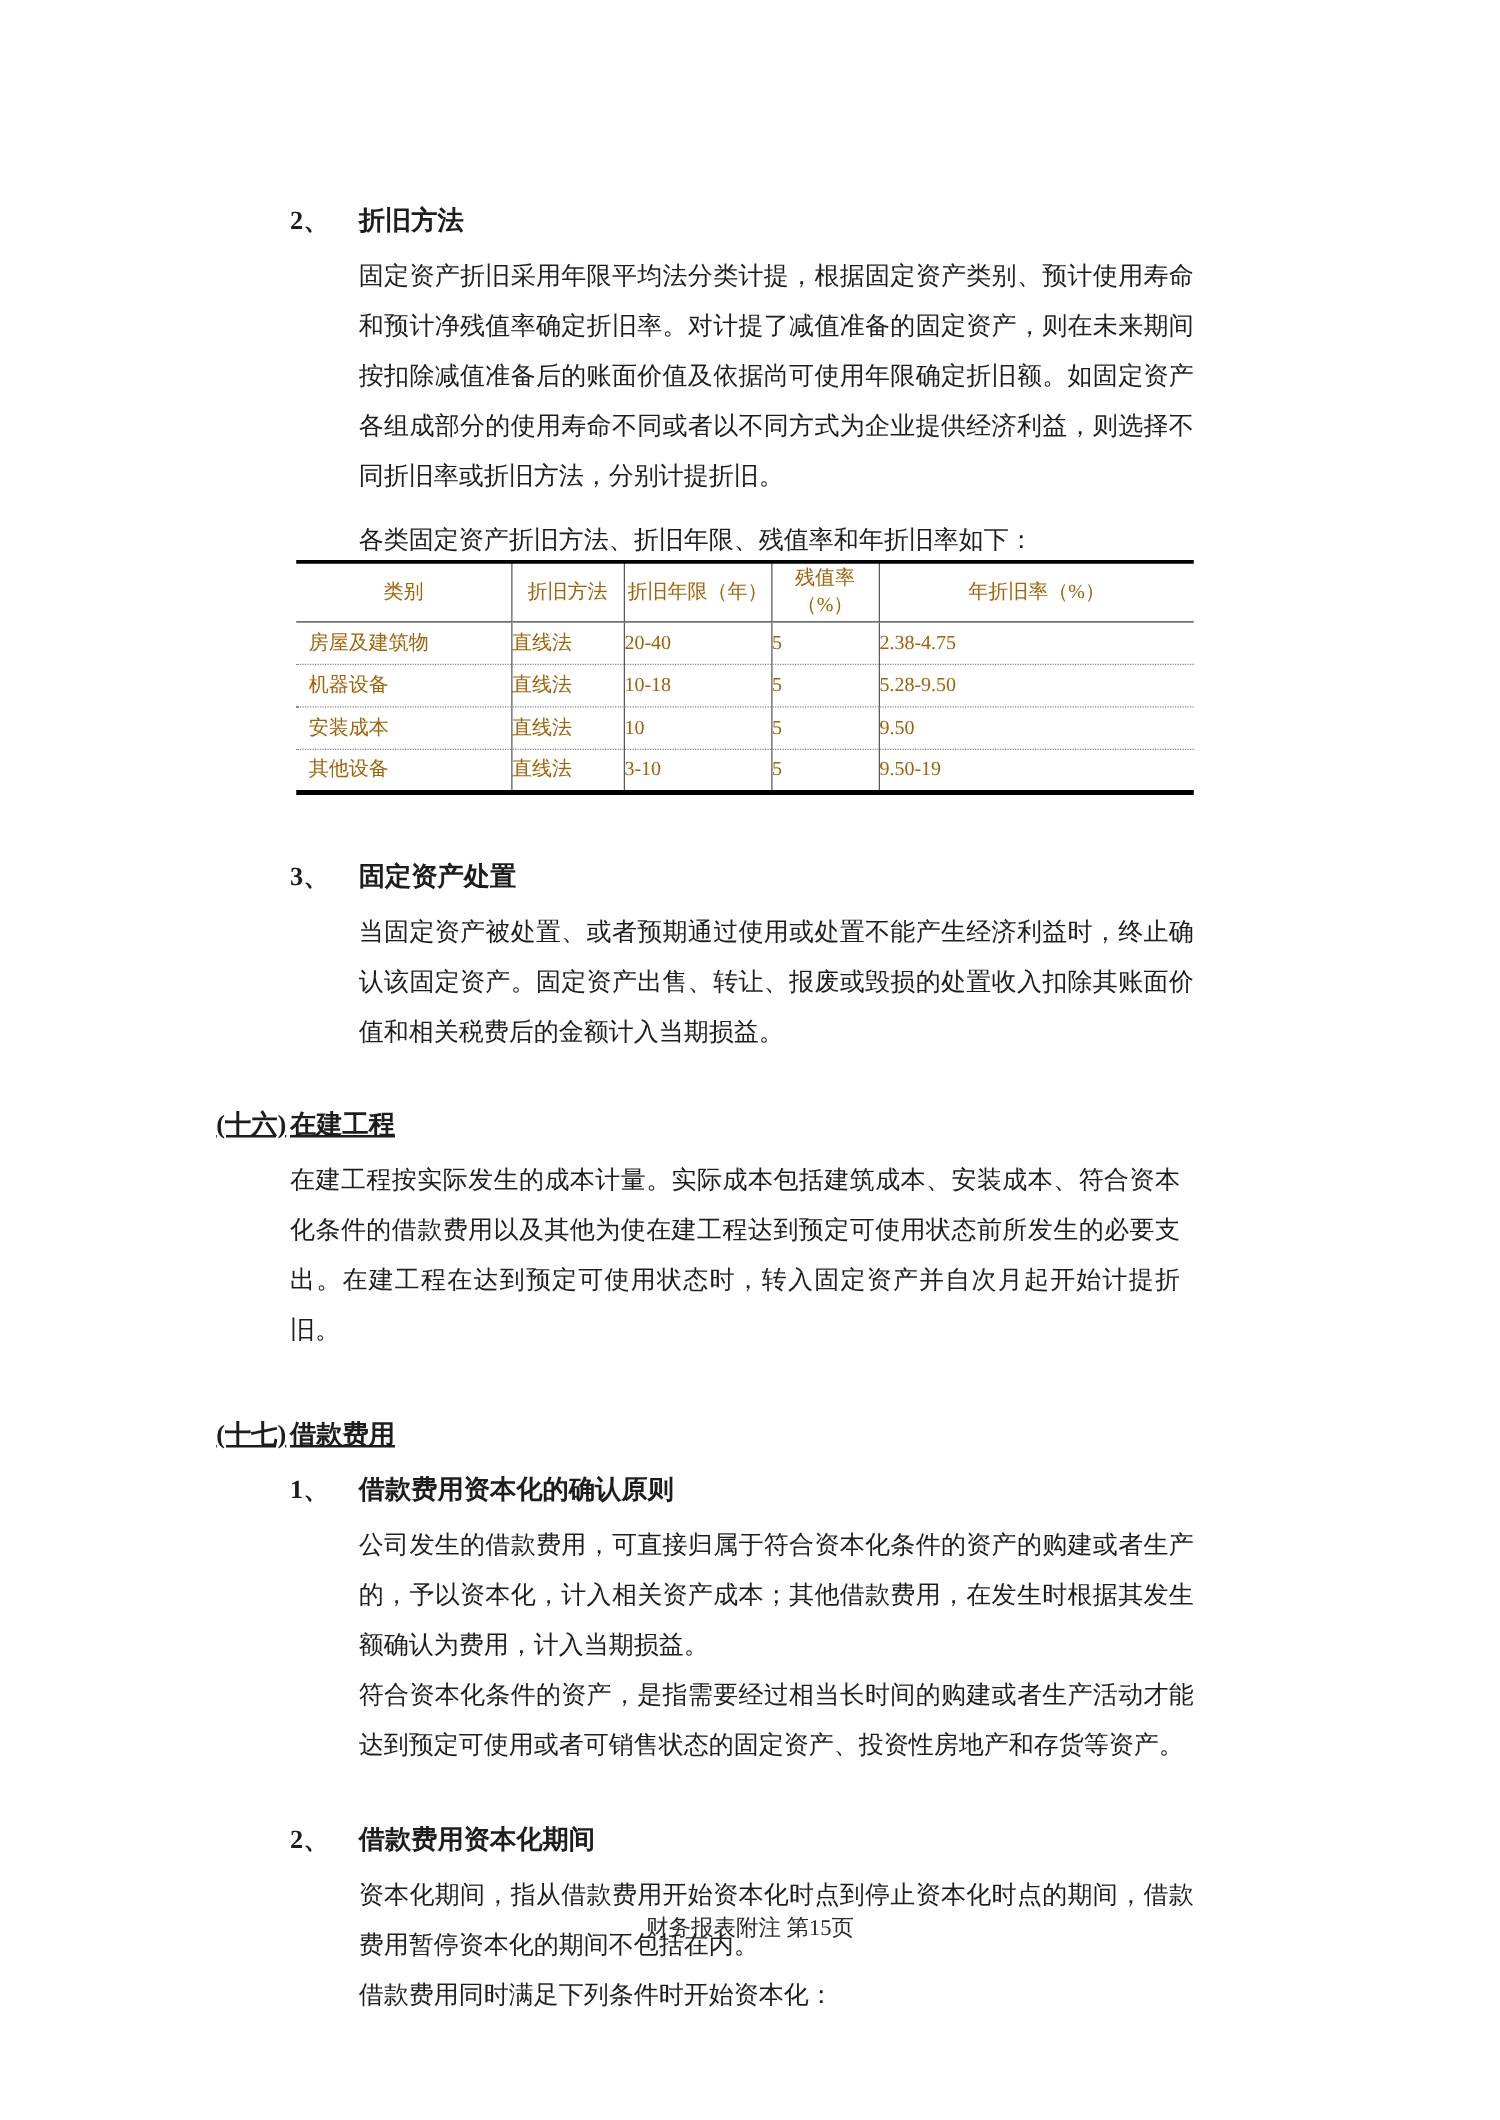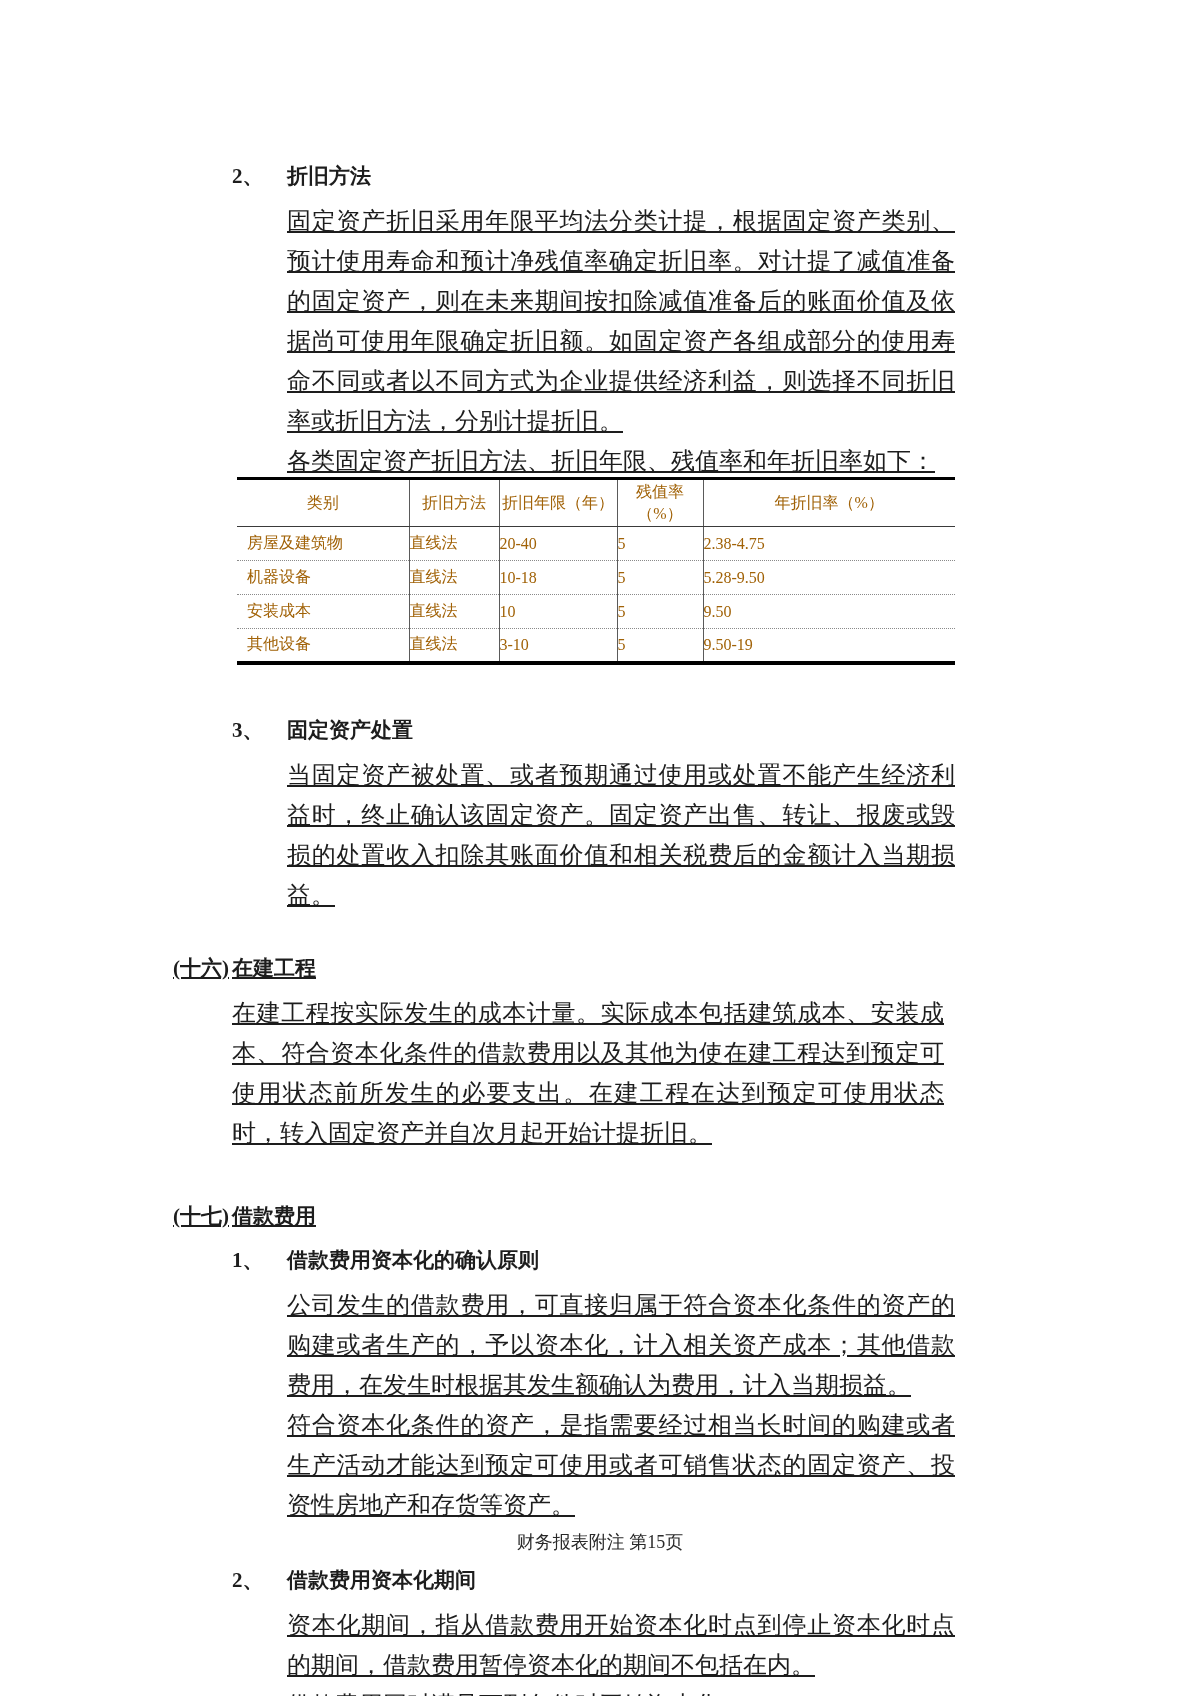--- a/index.html
+++ b/index.html
@@ -13,24 +13,24 @@
     color:#1d1d1d;
     overflow:hidden;
   }
   
   .heading { display:flex; font-weight:bold; font-size:21px; line-height:26px; }
   .h-l1 { margin-left:173px;text-decoration:underline; }
   .h-l1 .num { width:59px; flex:0 0 auto; }
   .h-l2 { margin-left:232px; }
   .h-l2 .num { width:55px; flex:0 0 auto; }
   
-  .body { font-size:24px; line-height:40px; text-align:justify;text-decoration:underline; }
+  .body { font-size:20px; line-height:40px; text-align:justify; }
   .body-l1 { margin-left:232px; width:712px; }
   .body-l2 { margin-left:287px; width:668px; }
-  .intro { text-align:left; line-height:30px; margin-top:5px; }
+  .intro { text-align:left; line-height:30px; margin-top:16px; }
   
   table.dep-table {
     margin-left:237px; width:718px;
     border-collapse:collapse;
     font-size:16px;
     border-top:3px solid #000;
     border-bottom:4px solid #000;
     color:#a16207;
   }
   table.dep-table th {

